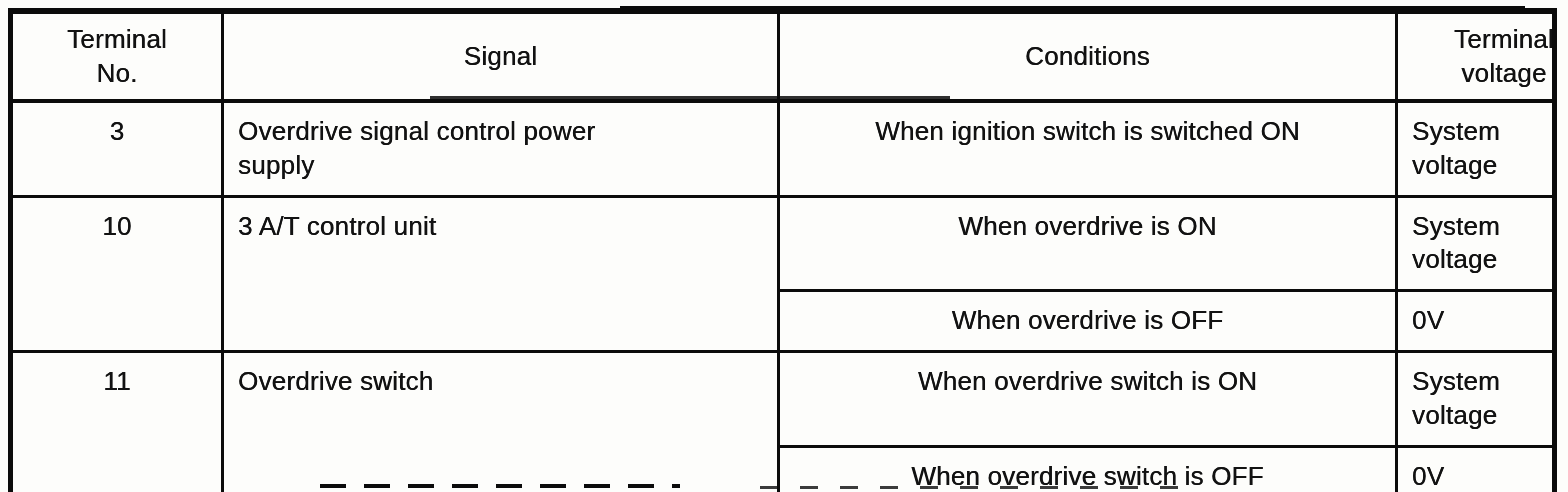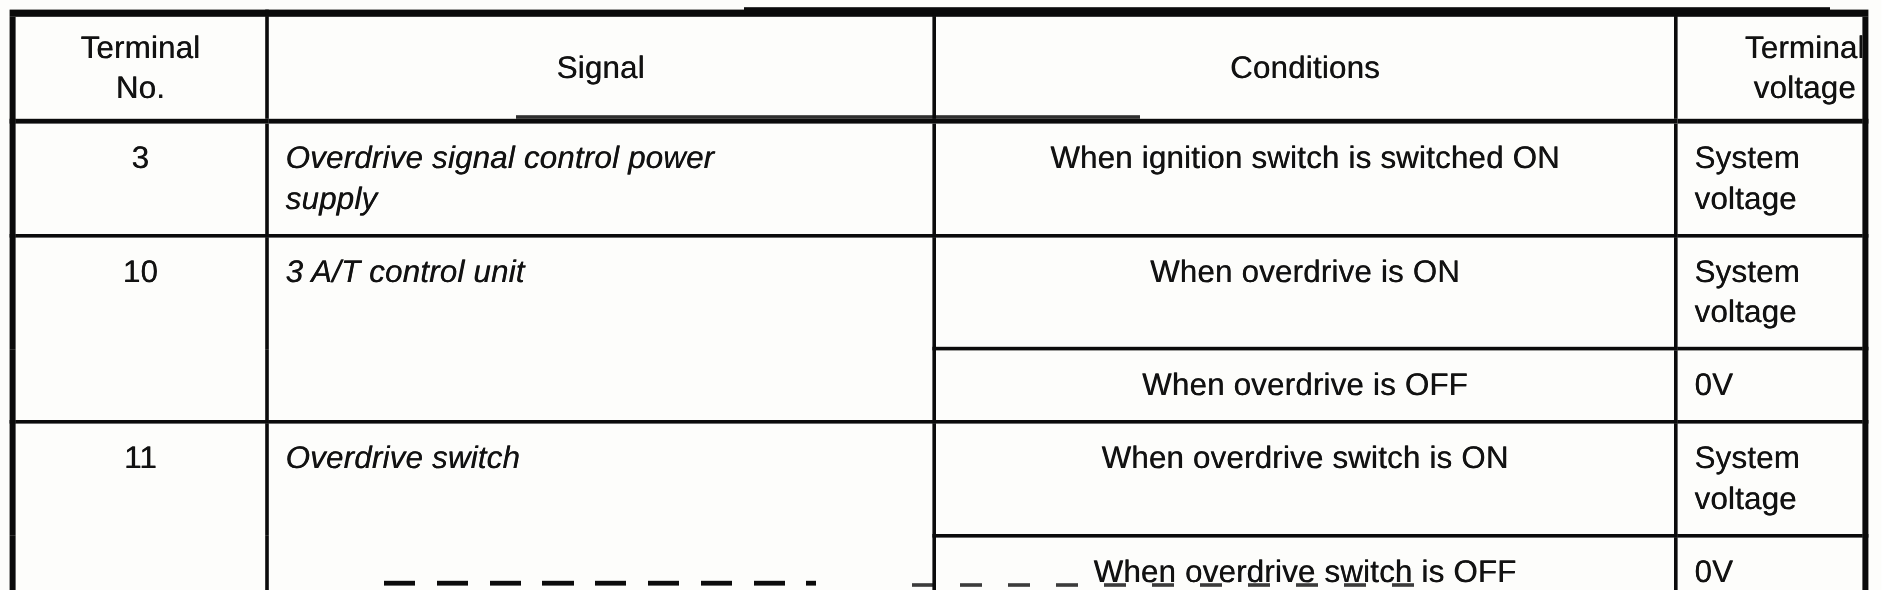--- a/index.html
+++ b/index.html
@@ -51,21 +51,21 @@
     border-bottom-width: 4px;
     padding: 6px 8px;
   }
   .hdr-narrow { display: inline-block; max-width: 118px; text-align: center; }
   .hdr-volt   { display: inline-block; max-width: 115px; margin-left: 48px; }
 
   td.c-term { text-align: center; padding-top: 14px; }
   td.c-sig  { text-align: left;  padding-left: 22px; padding-top: 14px; }
   td.c-cond { text-align: center;  padding-left: 16px; padding-top: 16px; }
   td.c-volt { text-align: left; padding-top: 12px; padding-left: 6px; padding-right: 6px; }
-  .sig-span { display: inline-block; max-width: 430px; font-style: italic; }
+  .sig-span { display: inline-block; max-width: 430px; }
   .volt-span { display: inline-block; max-width: 115px; }
 
   tr.r-head { height: 90px; }
   tr.r1     { height: 89px; }
   tr.r2a    { height: 90px; margin-top: 48px; }
   tr.r2b    { height: 58px; }
   tr.r3a    { height: 92px; }
   tr.r3b    { height: 54px; }
 
   

